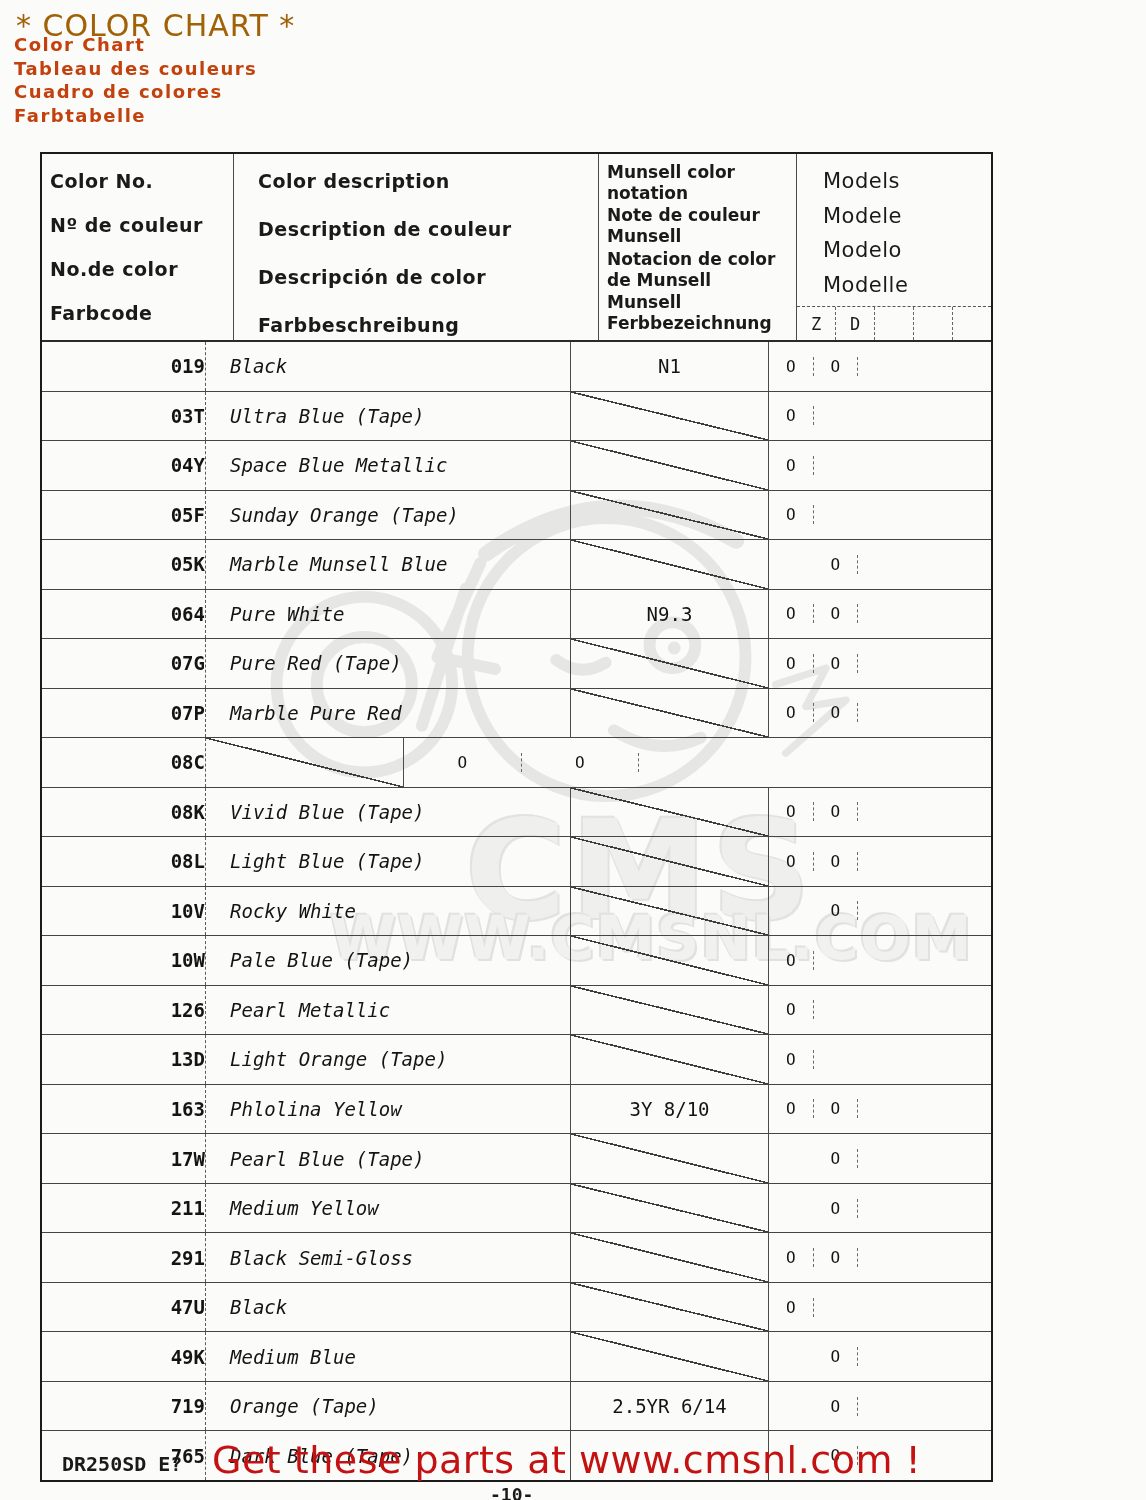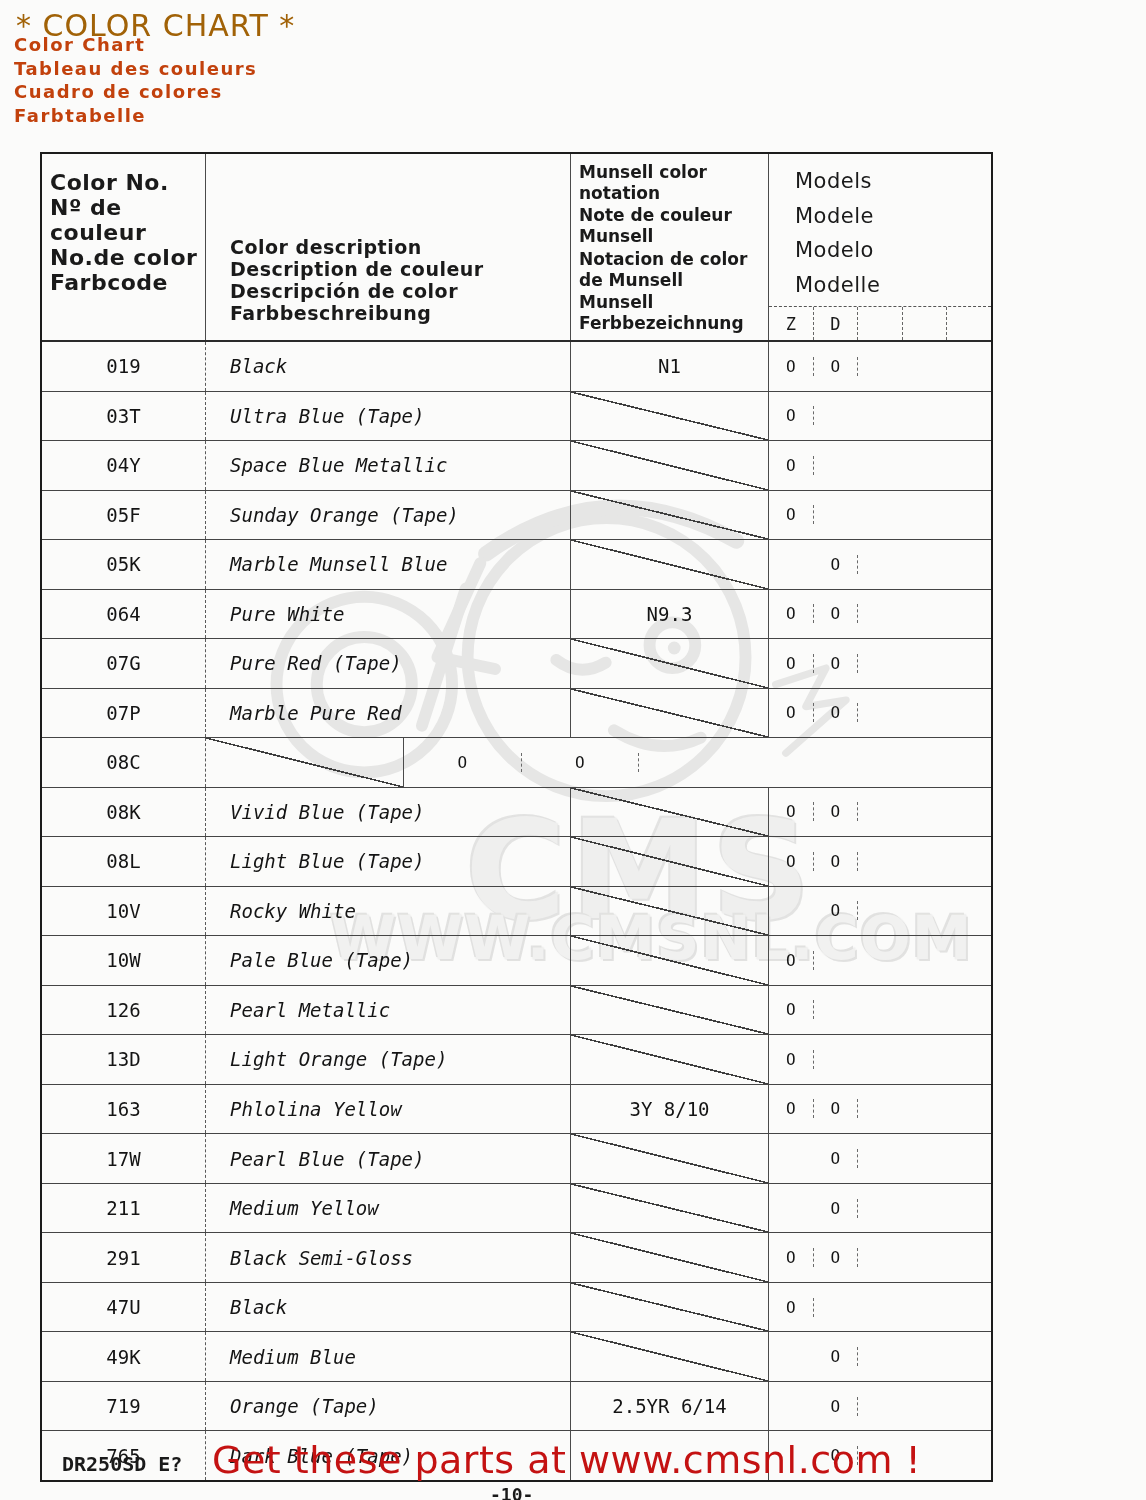--- a/index.html
+++ b/index.html
@@ -36,28 +36,28 @@
   .color-table{
     position:absolute;left:40px;top:152px;width:953px;height:1330px;z-index:2;
     border:2px solid #1b1b1b;box-sizing:border-box;background:transparent;
   }
   .thead{
     position:absolute;left:0;top:0;right:0;height:188px;
     display:flex;border-bottom:2px solid #2a2a2a;box-sizing:border-box;
   }
   .th{box-sizing:border-box;}
   .th-code{
-    width:164px;border-right:1px solid #4a4a4a;
-    display:flex;flex-direction:column;justify-content:flex-start;
-    padding:16px 4px 16px 8px;font-size:22px;font-weight:600;letter-spacing:0.5px;
+    width:192px;border-right:1px solid #4a4a4a;
+    display:flex;flex-direction:column;justify-content:space-between;
+    padding:16px 4px 16px 8px;font-size:19px;font-weight:600;letter-spacing:0.5px;
   }
   .th-desc{
     width:365px;border-right:1px solid #4a4a4a;
-    display:flex;flex-direction:column;justify-content:flex-end;
-    padding:16px 4px 16px 24px;font-size:19px;font-weight:600;letter-spacing:0.5px;
+    display:flex;flex-direction:column;justify-content:space-between;
+    padding:16px 4px 4px 24px;font-size:19px;font-weight:600;letter-spacing:0.5px;
   }
   .th-munsell{
     width:198px;border-right:1px solid #4a4a4a;
     display:flex;flex-direction:column;justify-content:space-between;
     padding:8px 2px 6px 8px;font-size:17px;font-weight:600;line-height:21px;
   }
   .th-models{flex:1;display:flex;flex-direction:column;}
   .models-labels{
     flex:1;display:flex;flex-direction:column;justify-content:space-around;
     padding:10px 4px 4px 26px;font-size:21px;font-weight:400;letter-spacing:0.5px;
@@ -71,21 +71,21 @@
   }
   .models-sub .sub:last-child{border-right:none;}
   .tbody{
     position:absolute;left:0;top:188px;right:0;bottom:0;
     display:flex;flex-direction:column;
   }
   .row{flex:1;display:flex;border-bottom:1px solid #454545;box-sizing:border-box;}
   .row:last-child{border-bottom:none;}
   .cell{box-sizing:border-box;display:flex;align-items:center;
     font-family:"DejaVu Sans Mono",monospace;font-size:19px;color:#141414;}
-  .cell-code{width:164px;justify-content:center;border-right:1px dashed #5a5a5a;}
+  .cell-code{width:164px;justify-content:flex-end;border-right:1px dashed #5a5a5a;font-weight:bold;}
   .cell-desc{width:365px;padding-left:24px;border-right:1px solid #4a4a4a;font-style:italic;}
   .cell-munsell{width:198px;justify-content:center;border-right:1px solid #4a4a4a;position:relative;}
   .cell-munsell.slashed::after{
     content:"";position:absolute;inset:0;
     background:linear-gradient(to top right,
       transparent calc(50% - 0.8px), #3d3d3d calc(50% - 0.8px),
       #3d3d3d calc(50% + 0.8px), transparent calc(50% + 0.8px));
   }
   .cell-models{flex:1;display:flex;padding:0;}
   .subcell{

